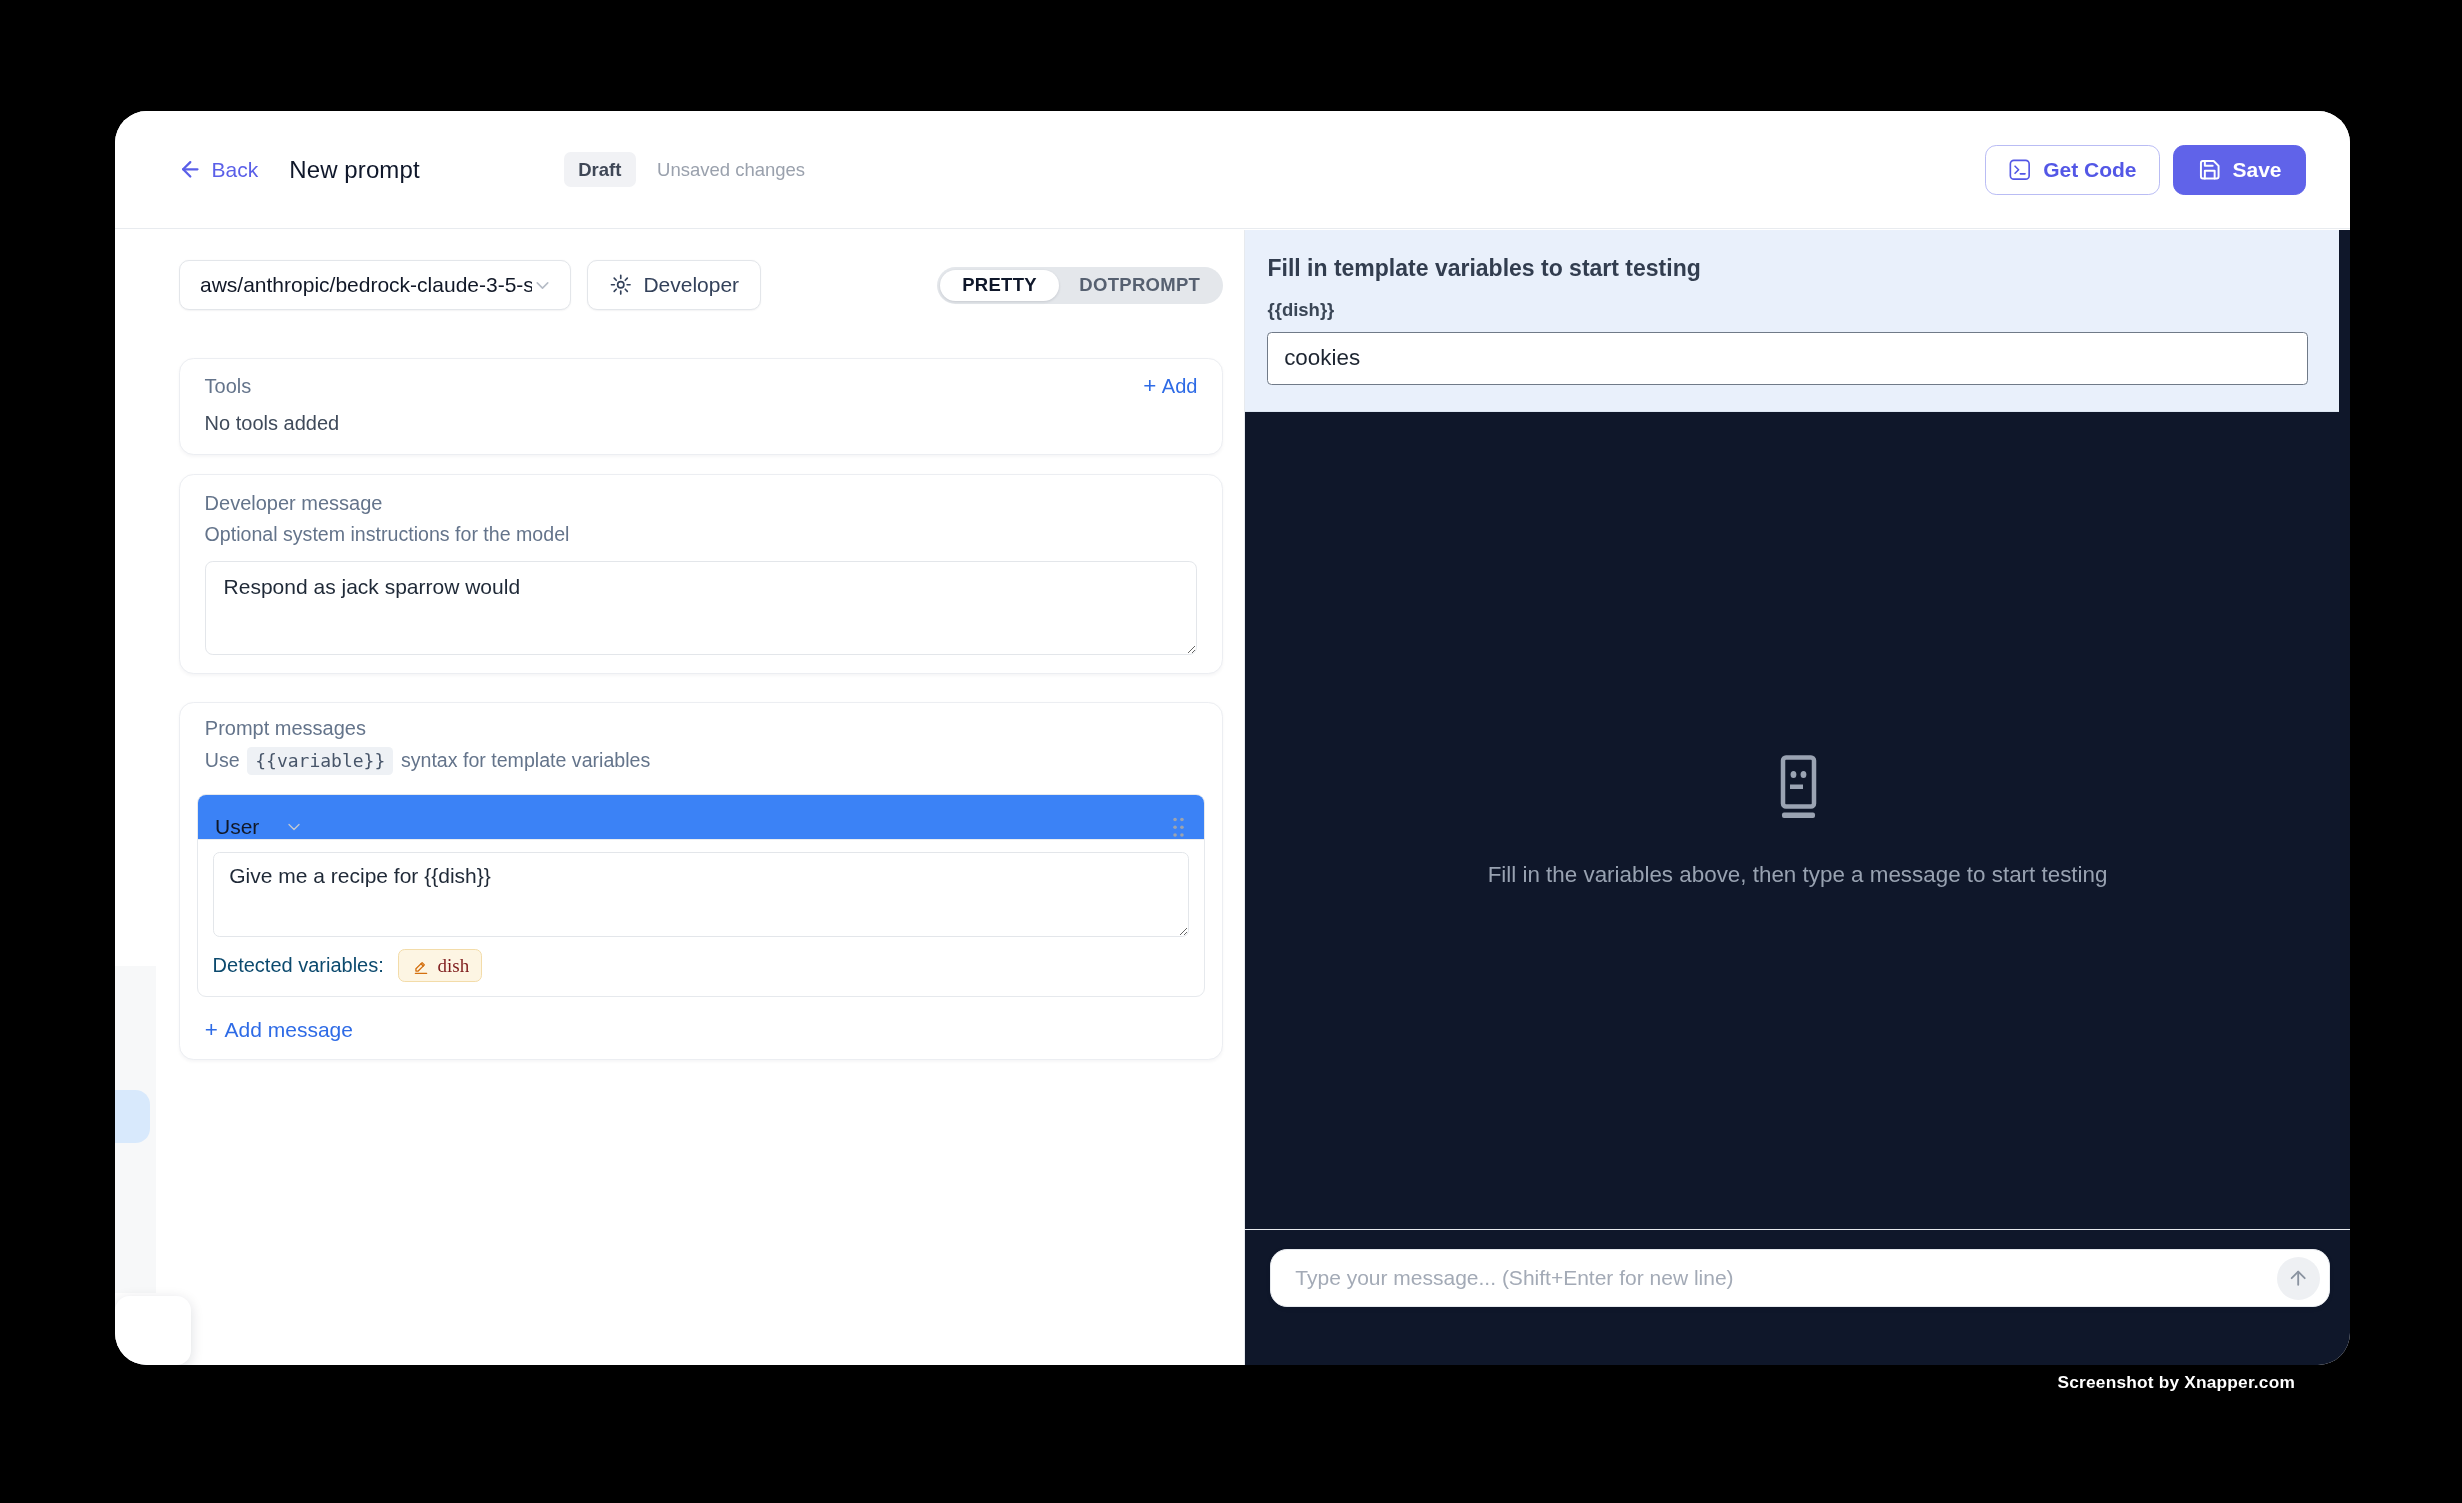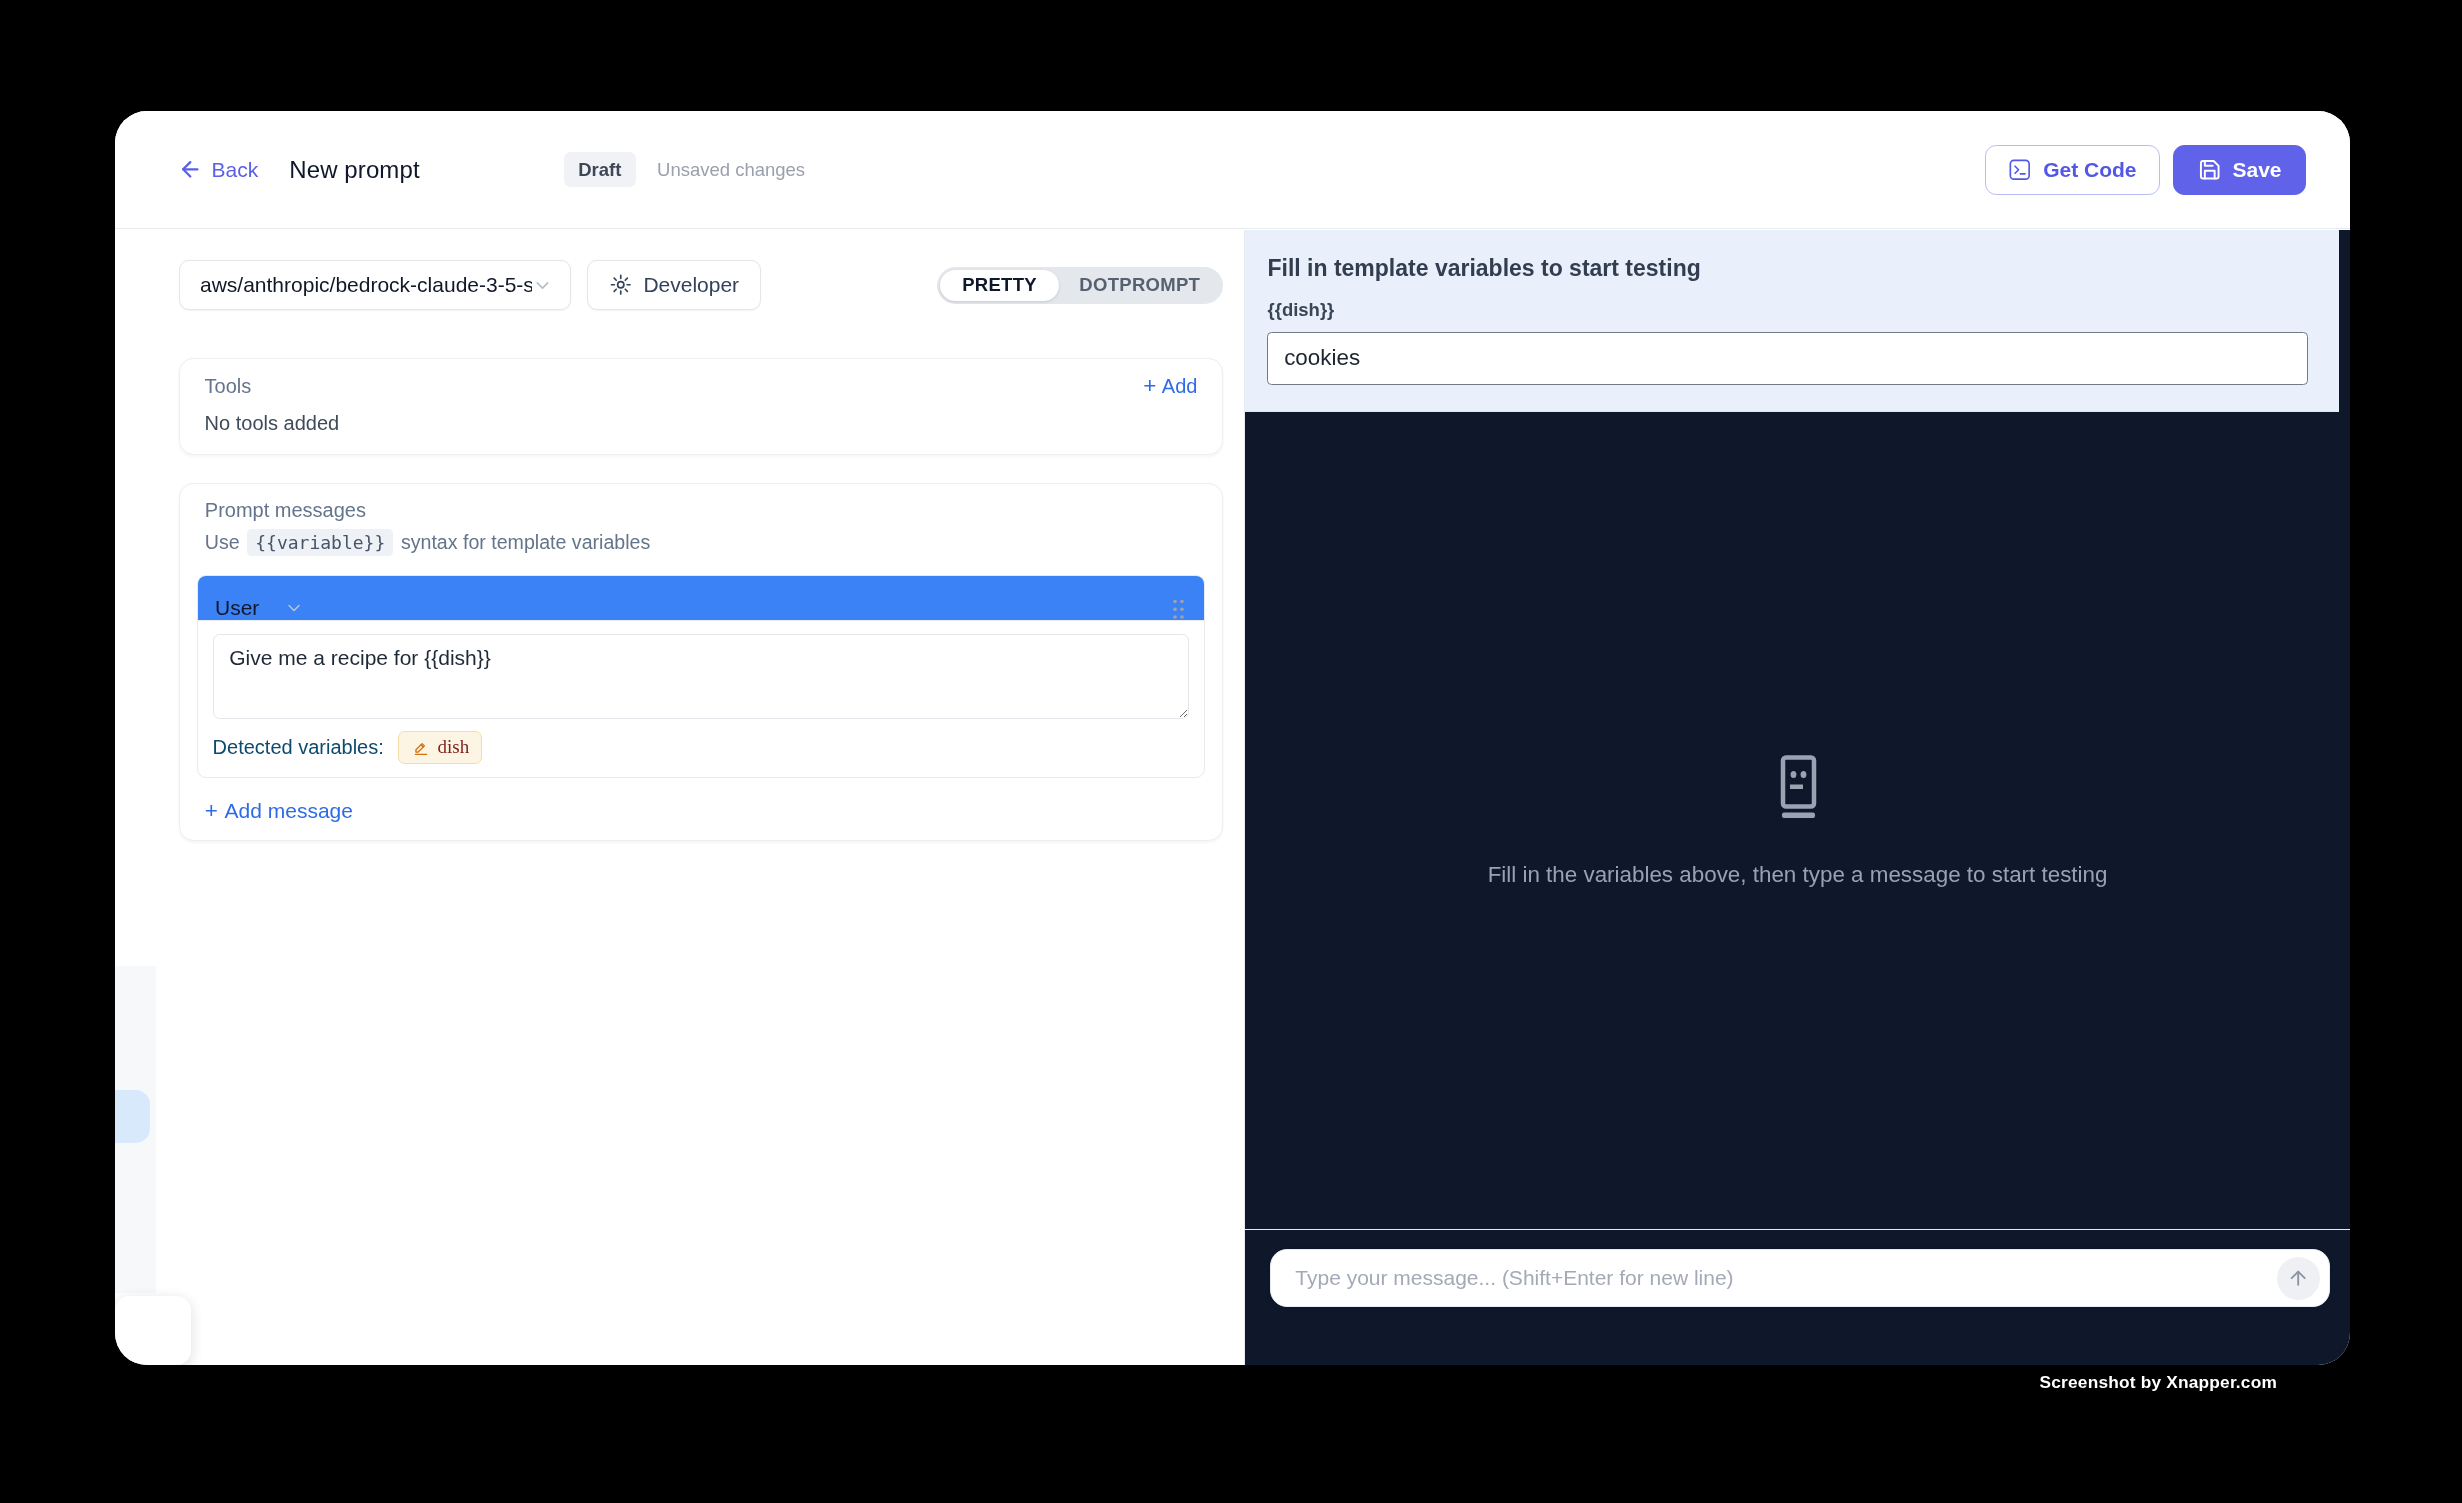--- a/index.html
+++ b/index.html
@@ -150,21 +150,21 @@
     flex:1; border:none; outline:none; height:100%; background:transparent;
     font-family:"Liberation Sans", sans-serif; font-size:21px; color:#1c2430; padding:0 11.2px 0 24.6px;
   }
   .chat-input::placeholder { color:#a3aab6; }
   .send-btn {
     width:43px; height:43px; border-radius:50%; background:#eef0f3; border:none;
     display:flex; align-items:center; justify-content:center; cursor:pointer; flex:none;
   }
   .send-btn svg { width:22.4px; height:22.4px; }
 
-  .watermark { position:absolute; right:185px; top:1372px; color:#fff; font-size:17.3px; font-weight:600; letter-spacing:0.2px; }
+  .watermark { position:absolute; right:167px; top:1372px; color:#fff; font-size:17.3px; font-weight:600; letter-spacing:0.2px; }
 
   input::selection, textarea::selection { background:#c7dbff; }
 </style>
 </head>
 <body>
 
 <div class="card">
 
   <div class="hdr">
     <div class="back-link">
@@ -224,20 +224,25 @@
         <div class="tools-head">
           <div class="card-label">Tools</div>
           <div class="add-link">
             <span class="plus-glyph">+</span>
             <span>Add</span>
           </div>
         </div>
         <div class="tools-empty">No tools added</div>
       </div>
 
+      <div class="panel-card dev-card">
+        <div class="card-label">Developer message</div>
+        <div class="card-sub">Optional system instructions for the model</div>
+        <textarea class="dev-textarea" spellcheck="false" style="">Respond as jack sparrow would</textarea>
+      </div>
 
       <div class="panel-card prompt-card">
         <div class="prompt-head">
           <div class="card-label">Prompt messages</div>
           <div class="syntax-line">
             <span>Use</span>
             <span class="code-chip">{{variable}}</span>
             <span>syntax for template variables</span>
           </div>
         </div>

